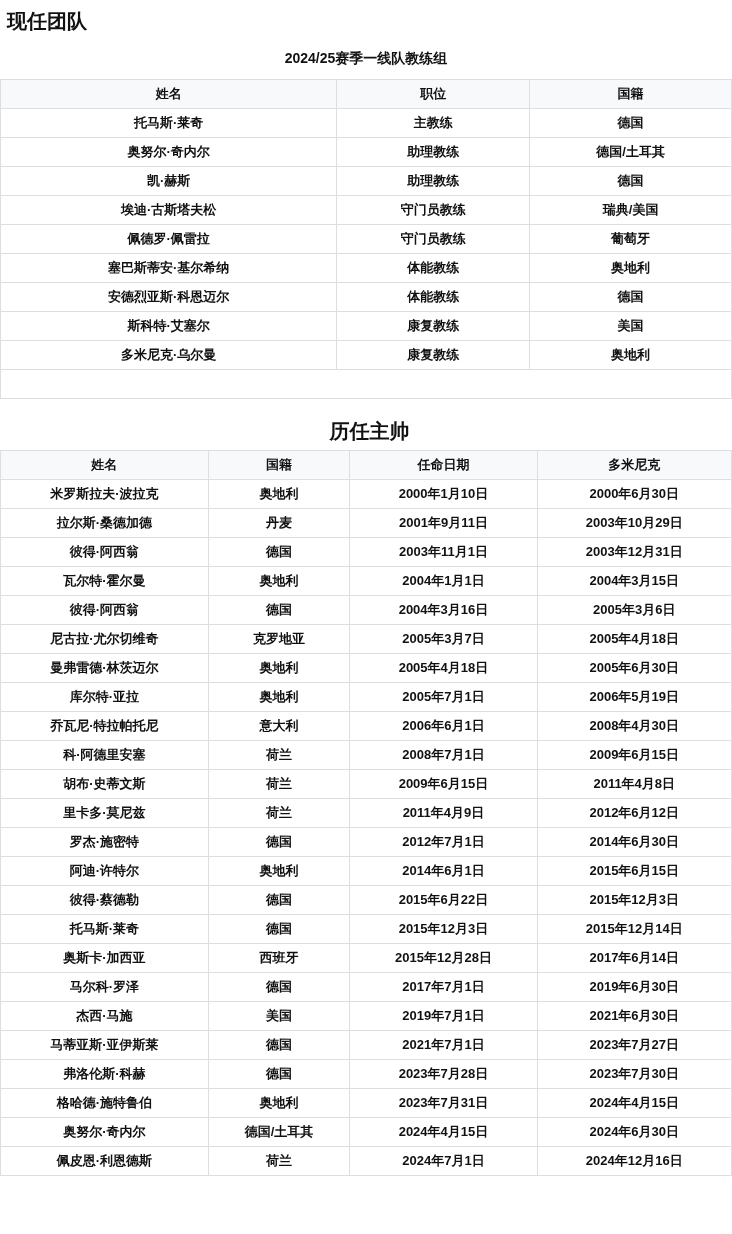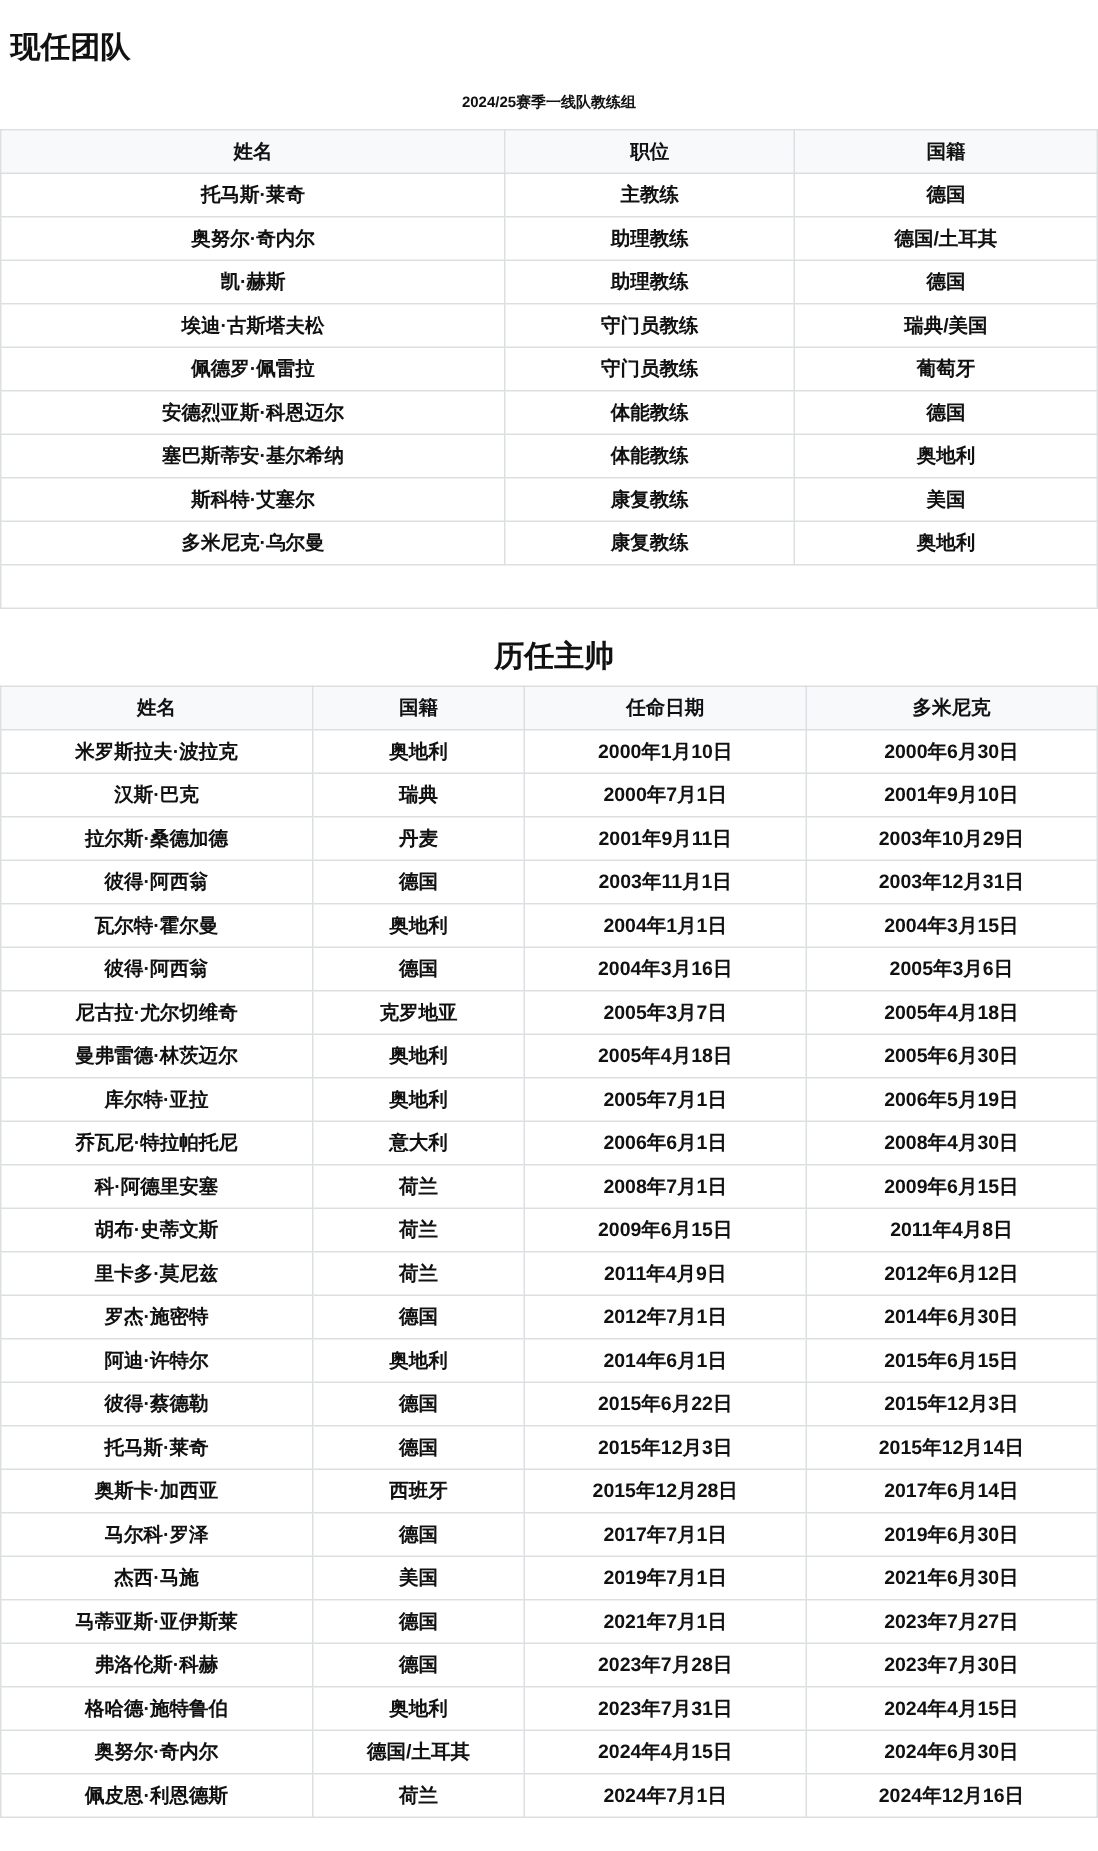--- a/index.html
+++ b/index.html
@@ -11,38 +11,38 @@
   body{
     width:732px;
     font-family:"Liberation Sans","DejaVu Sans",sans-serif;
     color:var(--text);
     padding-top:8px;
   }
   h2.sec-heading{
     font-size:20px;
     line-height:22px;
     font-weight:bold;
-    margin:13px 0 0 7px;
+    margin:2px 0 0 7px;
     color:var(--text);
   }
   h2.sec-heading.second{
     margin-top:21px;
     text-align:center;
   }
   table.data-table{
     width:732px;
     border-collapse:collapse;
     table-layout:fixed;
     margin-top:8px;
     font-size:13px;
     font-weight:bold;
     text-align:center;
   }
   table.data-table caption{
-    font-size:10px;
+    font-size:14px;
     font-weight:bold;
     padding:10px 0 11px 0;
     text-align:center;
     color:var(--text);
   }
   table.data-table th,
   table.data-table td{
     border:1px solid var(--border);
     height:28px;
     padding:0 4px;
@@ -108,28 +108,28 @@
           <td>埃迪·古斯塔夫松</td>
           <td>守门员教练</td>
           <td>瑞典/美国</td>
         </tr>
         <tr>
           <td>佩德罗·佩雷拉</td>
           <td>守门员教练</td>
           <td>葡萄牙</td>
         </tr>
         <tr>
+          <td>塞巴斯蒂安·基尔希纳</td>
+          <td>体能教练</td>
+          <td>奥地利</td>
+        </tr>
+        <tr>
           <td>安德烈亚斯·科恩迈尔</td>
           <td>体能教练</td>
           <td>德国</td>
-        </tr>
-        <tr>
-          <td>塞巴斯蒂安·基尔希纳</td>
-          <td>体能教练</td>
-          <td>奥地利</td>
         </tr>
         <tr>
           <td>斯科特·艾塞尔</td>
           <td>康复教练</td>
           <td>美国</td>
         </tr>
         <tr>
           <td>多米尼克·乌尔曼</td>
           <td>康复教练</td>
           <td>奥地利</td>
@@ -162,26 +162,20 @@
         </tr>
     </thead>
     <tbody>
         <tr>
           <td>米罗斯拉夫·波拉克</td>
           <td>奥地利</td>
           <td>2000年1月10日</td>
           <td>2000年6月30日</td>
         </tr>
         <tr>
-          <td>汉斯·巴克</td>
-          <td>瑞典</td>
-          <td>2000年7月1日</td>
-          <td>2001年9月10日</td>
-        </tr>
-        <tr>
           <td>拉尔斯·桑德加德</td>
           <td>丹麦</td>
           <td>2001年9月11日</td>
           <td>2003年10月29日</td>
         </tr>
         <tr>
           <td>彼得·阿西翁</td>
           <td>德国</td>
           <td>2003年11月1日</td>
           <td>2003年12月31日</td>

